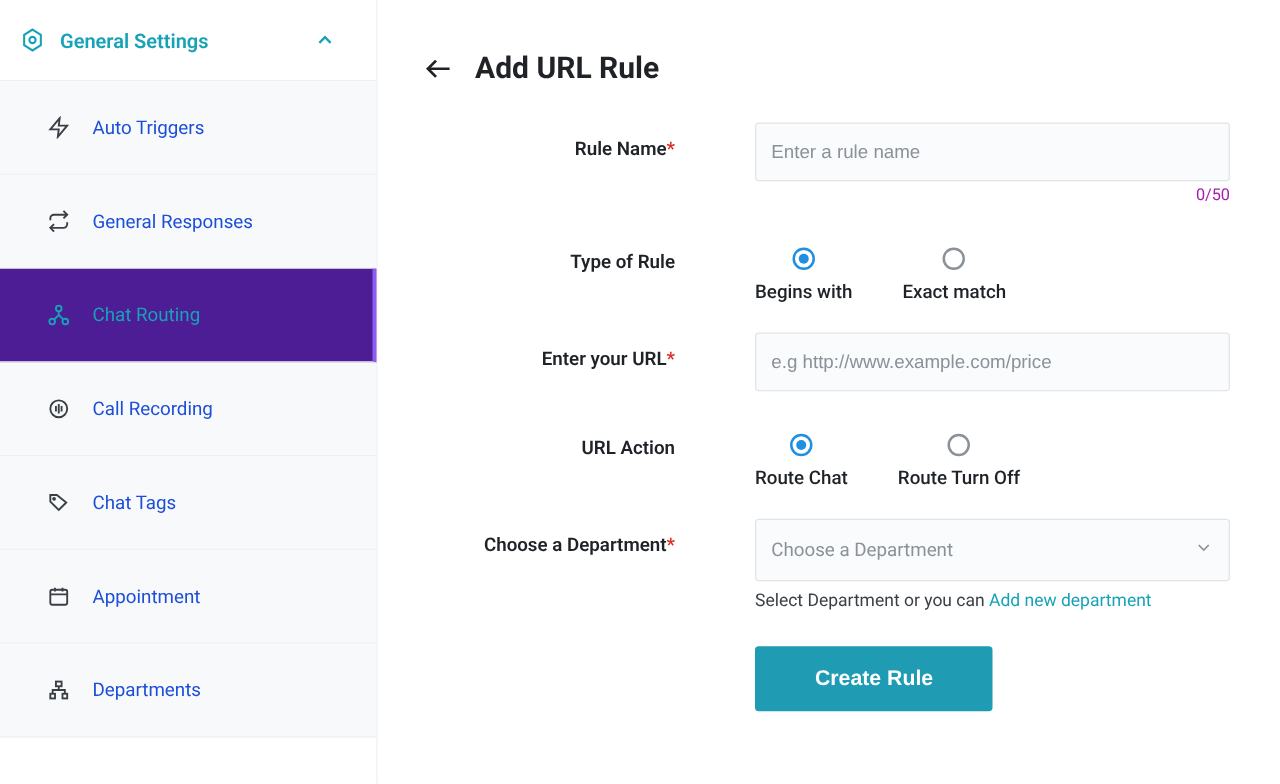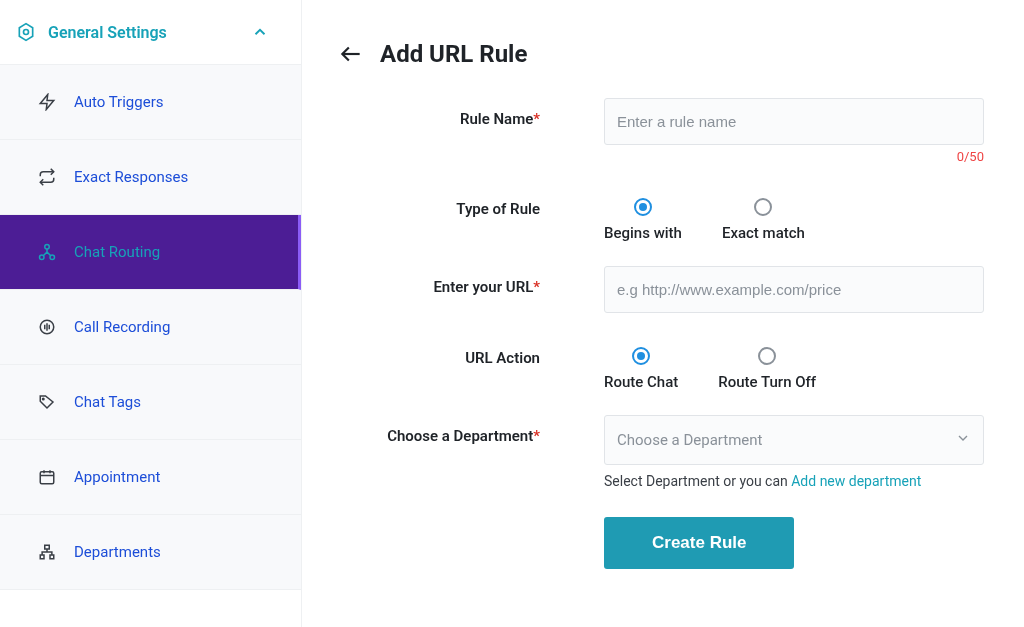--- a/index.html
+++ b/index.html
@@ -45,21 +45,21 @@
     color: #17a2b8;
     background: #4c1d95;
     border-right: 3px solid #8b5cf6;
   }
   .main {
     flex: 1;
     padding: 40px 40px 0 36px;
   }
   .page-header {
     display: flex;
-    align-items: center;
+    align-items: flex-end;
     margin-bottom: 30px;
   }
   .back-btn {
     cursor: pointer;
     margin-right: 16px;
     display:flex; align-items:center;
   }
   .page-title {
     font-size: 24px;
     font-weight: 700;
@@ -89,21 +89,21 @@
     color: #555;
     background: #fafbfc;
     border: 1px solid #e1e4e8;
     border-radius: 3px;
     outline: none;
   }
   .text-input::placeholder, .select-placeholder { color: #8a9199; }
   .counter {
     text-align: right;
     font-size: 13px;
-    color: #ef4444;
+    color: #a21caf;
     margin-top: 4px;
   }
   .radio-group {
     display: flex;
     gap: 40px;
     align-items: center;
     padding-top: 10px;
   }
   .radio-opt {
     display: flex;
@@ -186,21 +186,21 @@
 
   <div class="sidebar-item">
     <span class="icon">
       <svg width="18" height="18" viewBox="0 0 24 24" fill="none" stroke="#3a3f46" stroke-width="2">
           <polyline points="17 1 21 5 17 9"></polyline>
           <path d="M3 11V9a4 4 0 0 1 4-4h14"></path>
           <polyline points="7 23 3 19 7 15"></polyline>
           <path d="M21 13v2a4 4 0 0 1-4 4H3"></path>
         </svg>
     </span>
-    <span>Exact Responses</span>
+    <span>General Responses</span>
   </div>
 
   <div class="sidebar-item active">
     <span class="icon">
       <svg width="18" height="18" viewBox="0 0 24 24" fill="none" stroke="#17a2b8" stroke-width="2">
           <circle cx="12" cy="5" r="3"></circle>
           <circle cx="5" cy="19" r="3"></circle>
           <circle cx="19" cy="19" r="3"></circle>
           <path d="M12 8v4M12 12l-5 5M12 12l5 5"></path>
         </svg>

